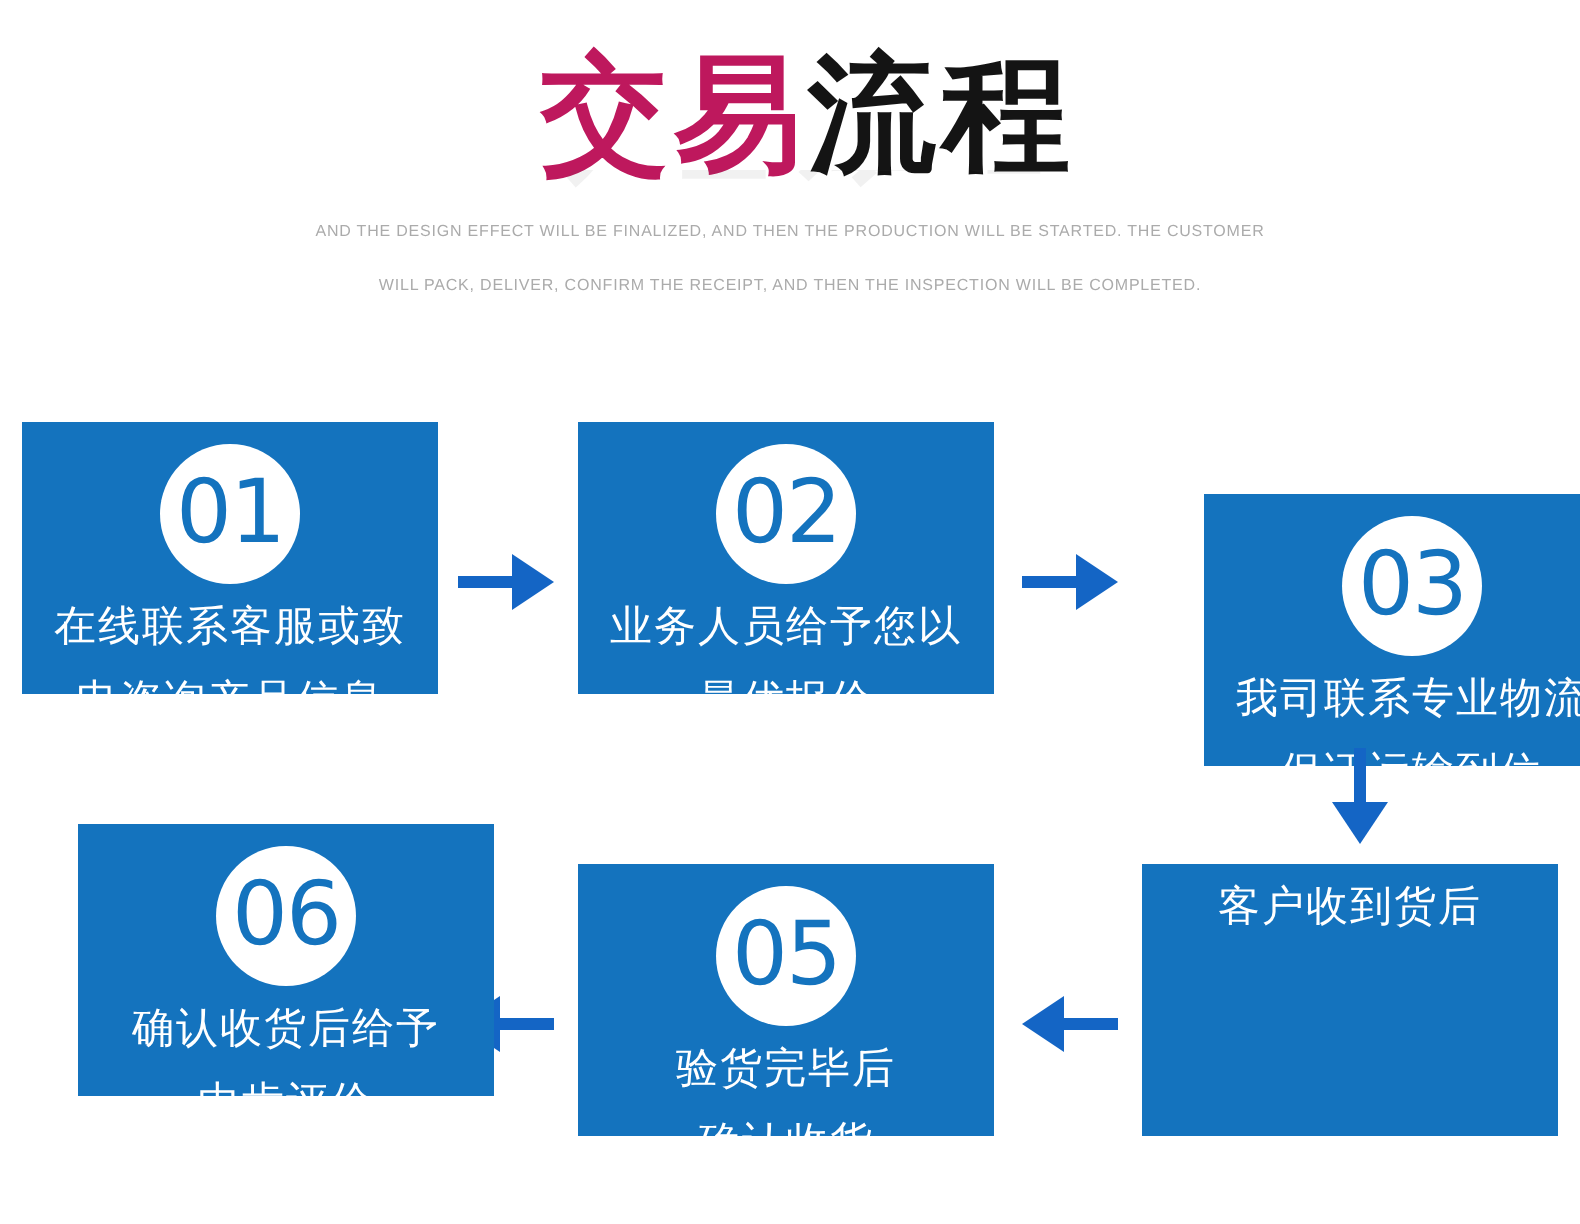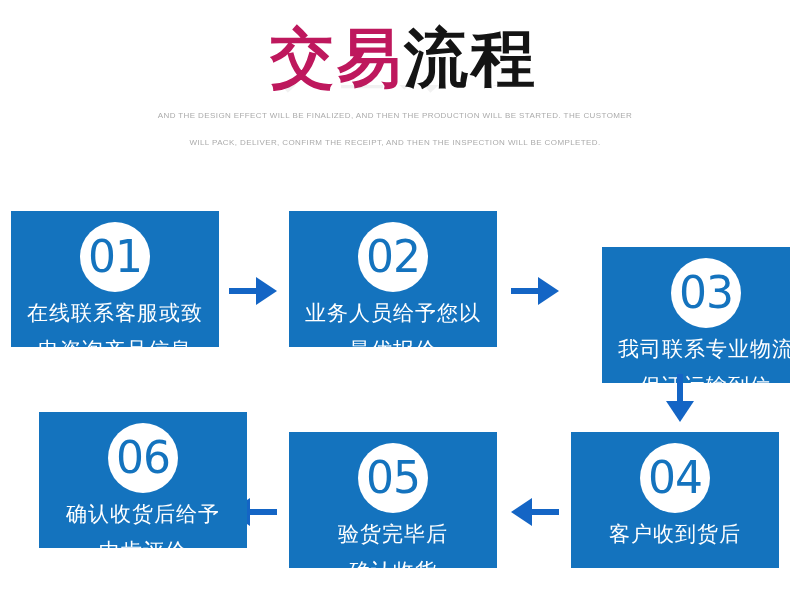--- a/index.html
+++ b/index.html
@@ -131,23 +131,20 @@
         <div>保证运输到位</div>
       </div>
     </div>
 
     <svg class="arrow a3" viewBox="0 0 48 34">
       <rect x="0" y="14" width="30" height="6"></rect>
       <polygon points="27,3 48,17 27,31"></polygon>
     </svg>
 
     <div class="card pos4">
-      <div class="badge">
-        <span>04</span>
-      </div>
       <div class="card-text">
         <div>客户收到货后</div>
       </div>
     </div>
 
     <svg class="arrow a4" viewBox="0 0 48 34">
       <rect x="0" y="14" width="30" height="6"></rect>
       <polygon points="27,3 48,17 27,31"></polygon>
     </svg>
 

